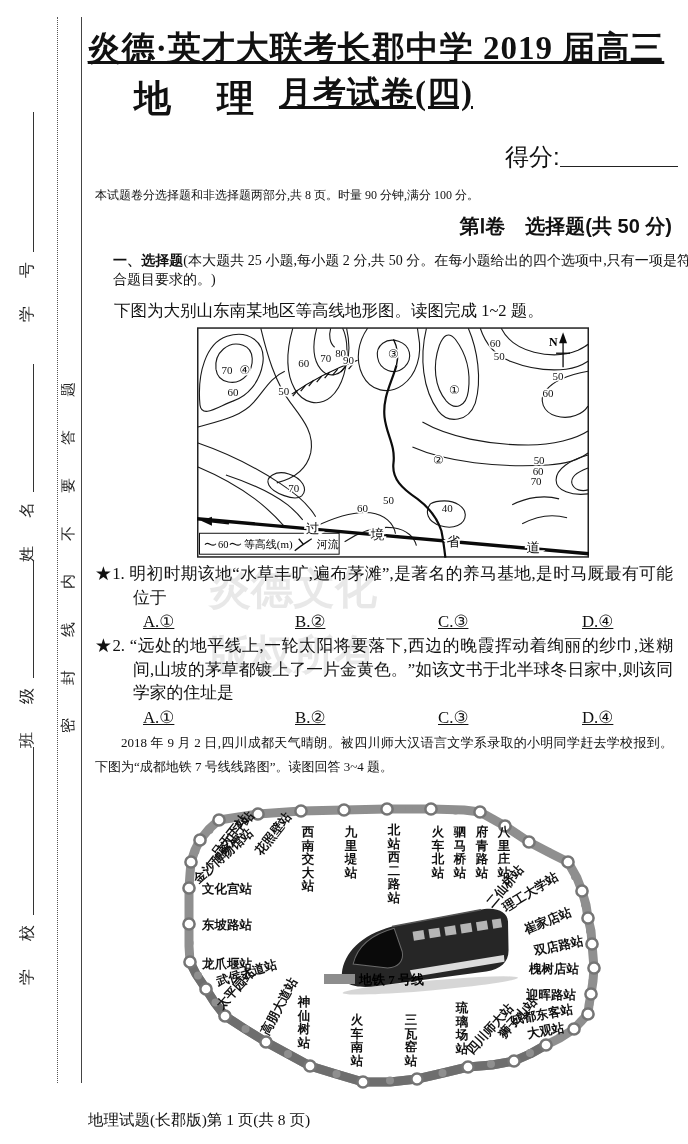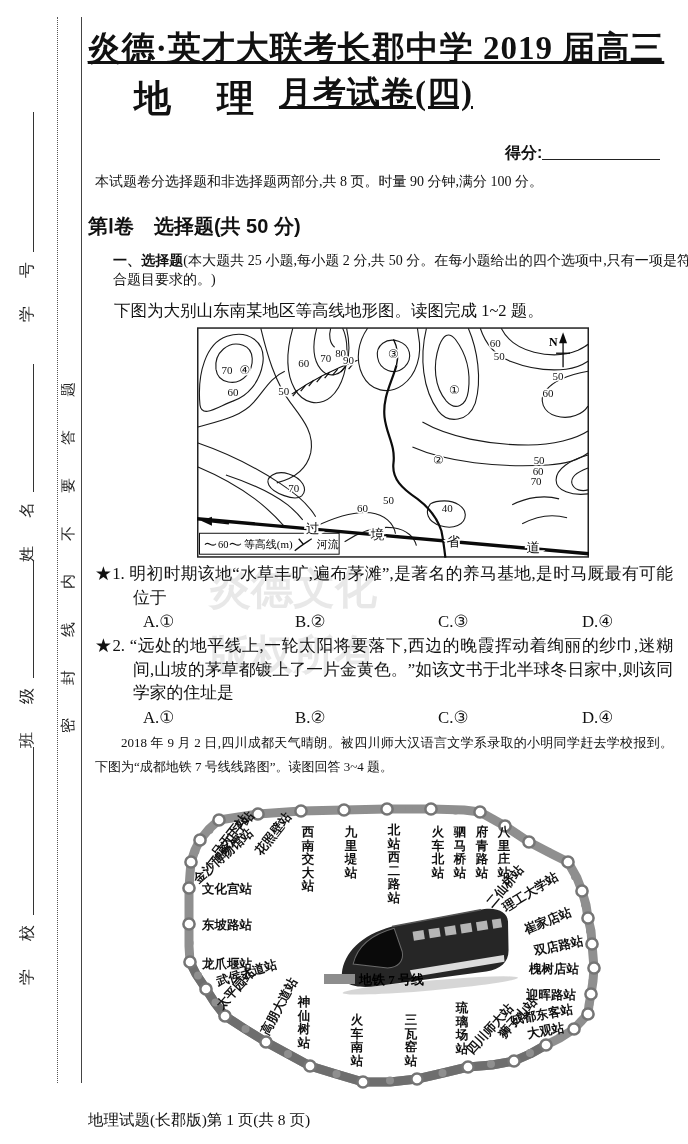--- a/index.html
+++ b/index.html
@@ -19,35 +19,35 @@
   .watermark{position:absolute;left:188px;top:556px;width:210px;text-align:center;
       font-weight:bold;font-size:42px;line-height:66px;color:rgba(110,110,110,0.16);
       pointer-events:none;}
   
   .exam-title{position:absolute;left:80px;top:26px;width:592px;text-align:center;
       font-weight:900;font-size:33px;letter-spacing:1px;text-decoration:underline;}
   .subject{position:absolute;left:88px;top:74px;width:592px;text-align:left;
       font-family:"Liberation Sans",sans-serif;font-weight:bold;font-size:37px;
       letter-spacing:46px;text-indent:46px;}
   .score{position:absolute;left:505px;top:141px;font-family:"Liberation Sans",sans-serif;
-      font-weight:bold;font-size:16px;}
+      font-weight:normal;font-size:24px;}
   .score .blank{display:inline-block;width:118px;border-bottom:1.5px solid #222;height:18px;
       vertical-align:-2px;}
-  .notice{position:absolute;left:95px;top:173px;width:578px;font-size:14px;}
-  .sec-title{position:absolute;left:88px;top:213px;width:592px;text-align:left;
+  .notice{position:absolute;left:95px;top:187px;width:578px;font-size:12px;}
+  .sec-title{position:absolute;left:80px;top:213px;width:592px;text-align:right;
       font-family:"Liberation Sans",sans-serif;font-weight:bold;font-size:20px;}
   .instr{position:absolute;left:113px;top:251px;width:578px;font-size:14px;
       line-height:19px;text-align:justify;}
   .instr .lead{font-family:"Liberation Sans",sans-serif;font-weight:bold;}
   .fig-intro{position:absolute;left:81px;top:300px;width:578px;font-size:16.5px;text-indent:2em;}
   .qblock{position:absolute;left:95px;width:578px;font-size:16.8px;line-height:23.5px;
       text-align:justify;}
   .qtext{padding-left:38px;text-indent:-38px;margin:0;}
   .opts{position:relative;height:24px;margin-top:1px;}
-  .opts span{position:absolute;top:0;}
+  .opts span{position:absolute;top:0;text-decoration:underline;}
   .opt-a{left:48px;} .opt-b{left:200px;} .opt-c{left:343px;} .opt-d{left:487px;}
   .passage{position:absolute;left:95px;top:731px;width:578px;font-size:13px;
       line-height:23.5px;text-indent:2em;text-align:justify;}
   .footer{position:absolute;left:88px;top:1110px;width:592px;font-size:15.5px;}
   svg text{font-family:"Liberation Serif",serif;}
 </style>
 </head>
 <body>
 
 <div class="page">

